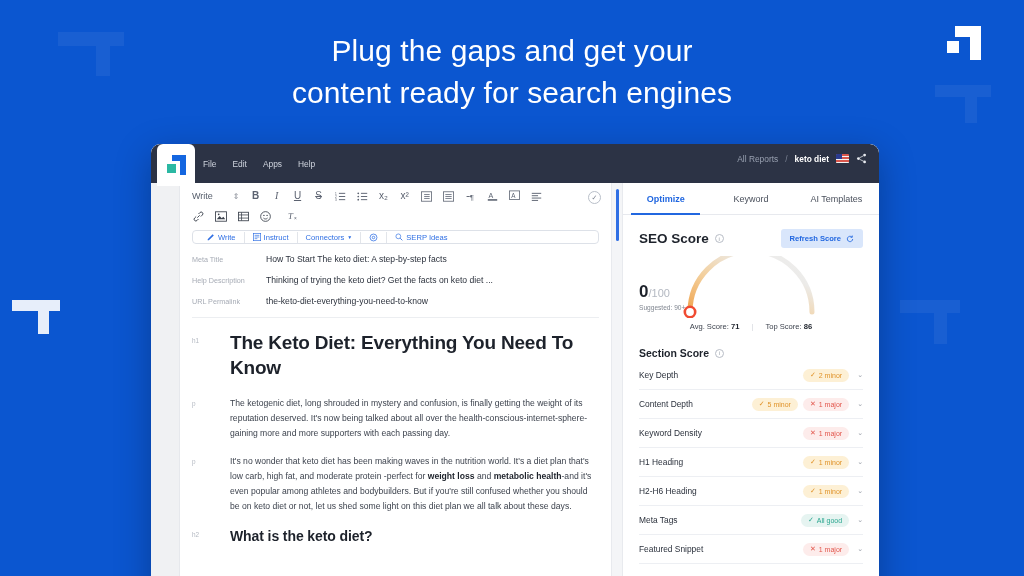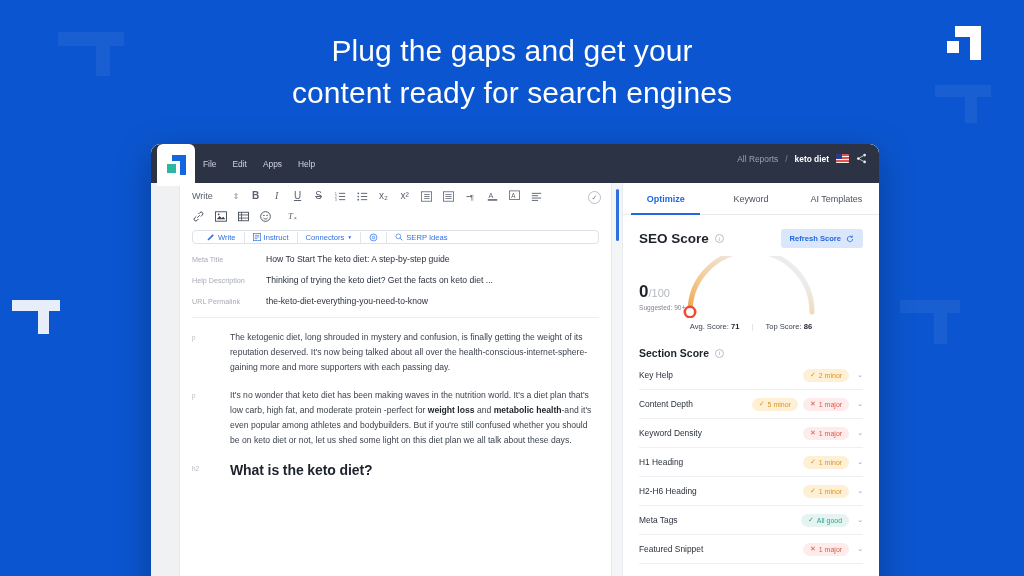--- a/index.html
+++ b/index.html
@@ -477,35 +477,39 @@
                 <circle cx="5" cy="5" r="3.6" fill="none" stroke="#2f6fe4"></circle>
                 <path d="M7.8 7.8L11 11" stroke="#2f6fe4" stroke-width="1.3"></path>
               </svg>
             <span>SERP Ideas</span>
           </span>
         </div>
 
         <div class="metas">
           <div class="meta-row">
             <span class="meta-label">Meta Title</span>
-            <span class="meta-val">How To Start The keto diet: A step-by-step guide</span>
+            <span class="meta-val">How To Start The keto diet: A step-by-step facts</span>
           </div>
           <div class="meta-row">
             <span class="meta-label">Help Description</span>
             <span class="meta-val">Thinking of trying the keto diet? Get the facts on keto diet ...</span>
           </div>
           <div class="meta-row">
             <span class="meta-label">URL Permalink</span>
             <span class="meta-val">the-keto-diet-everything-you-need-to-know</span>
           </div>
         </div>
 
         <div class="hr-soft"></div>
 
         <div class="doc">
+          <div class="blk h1" style="margin-bottom:16px;">
+            <span class="tag">h1</span>
+            <span class="h1-text">The Keto Diet: Everything You Need To Know</span>
+          </div>
           <div class="blk">
             <span class="tag">p</span>
             <span class="p-text">The ketogenic diet, long shrouded in mystery and confusion, is finally getting the weight of its reputation deserved. It's now being talked about all over the health-conscious-internet-sphere-gaining more and more supporters with each passing day.</span>
           </div>
           <div class="blk">
             <span class="tag">p</span>
             <span class="p-text"><span>It's no wonder that keto diet has been making waves in the nutrition world. It's a diet plan that's low carb, high fat, and moderate protein -perfect for </span><b>weight loss</b><span> and </span><b>metabolic health</b><span>-and it's even popular among athletes and bodybuilders. But if you're still confused whether you should be on keto diet or not, let us shed some light on this diet plan we all talk about these days.</span></span>
           </div>
           <div class="blk">
             <span class="tag">h2</span>
@@ -573,21 +577,21 @@
             <span><span>Top Score:</span> <b>86</b></span>
           </div>
 
           <div class="section-title">
             <span>Section Score</span>
             <span class="info-i">i</span>
           </div>
 
           <div>
             <div class="srow">
-              <span class="name">Key Help</span>
+              <span class="name">Key Depth</span>
               <span class="badge minor">✓ <span>2 minor</span></span>
               <span class="chev">⌄</span>
             </div>
             <div class="srow">
               <span class="name">Content Depth</span>
               <span class="badge minor">✓ <span>5 minor</span></span>
               <span class="badge major">✕ <span>1 major</span></span>
               <span class="chev">⌄</span>
             </div>
             <div class="srow">

